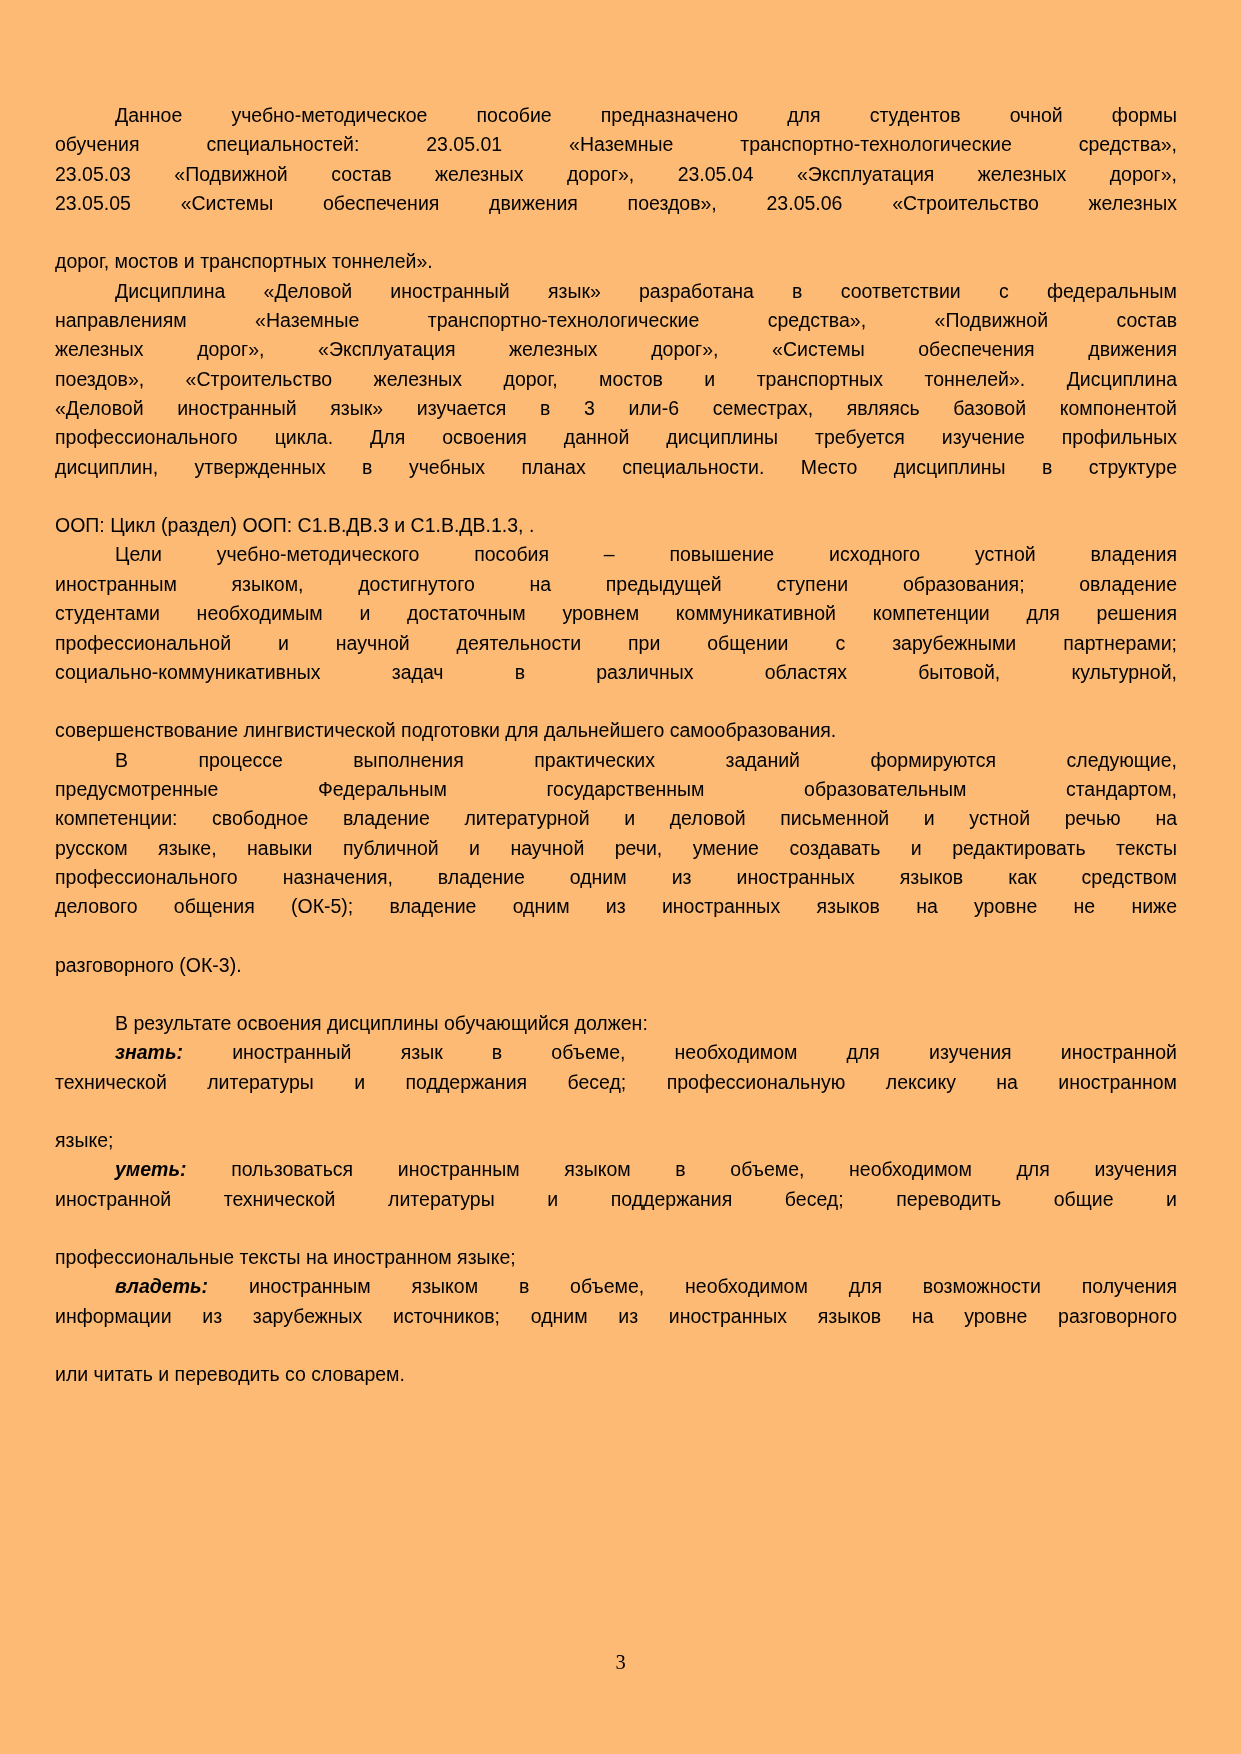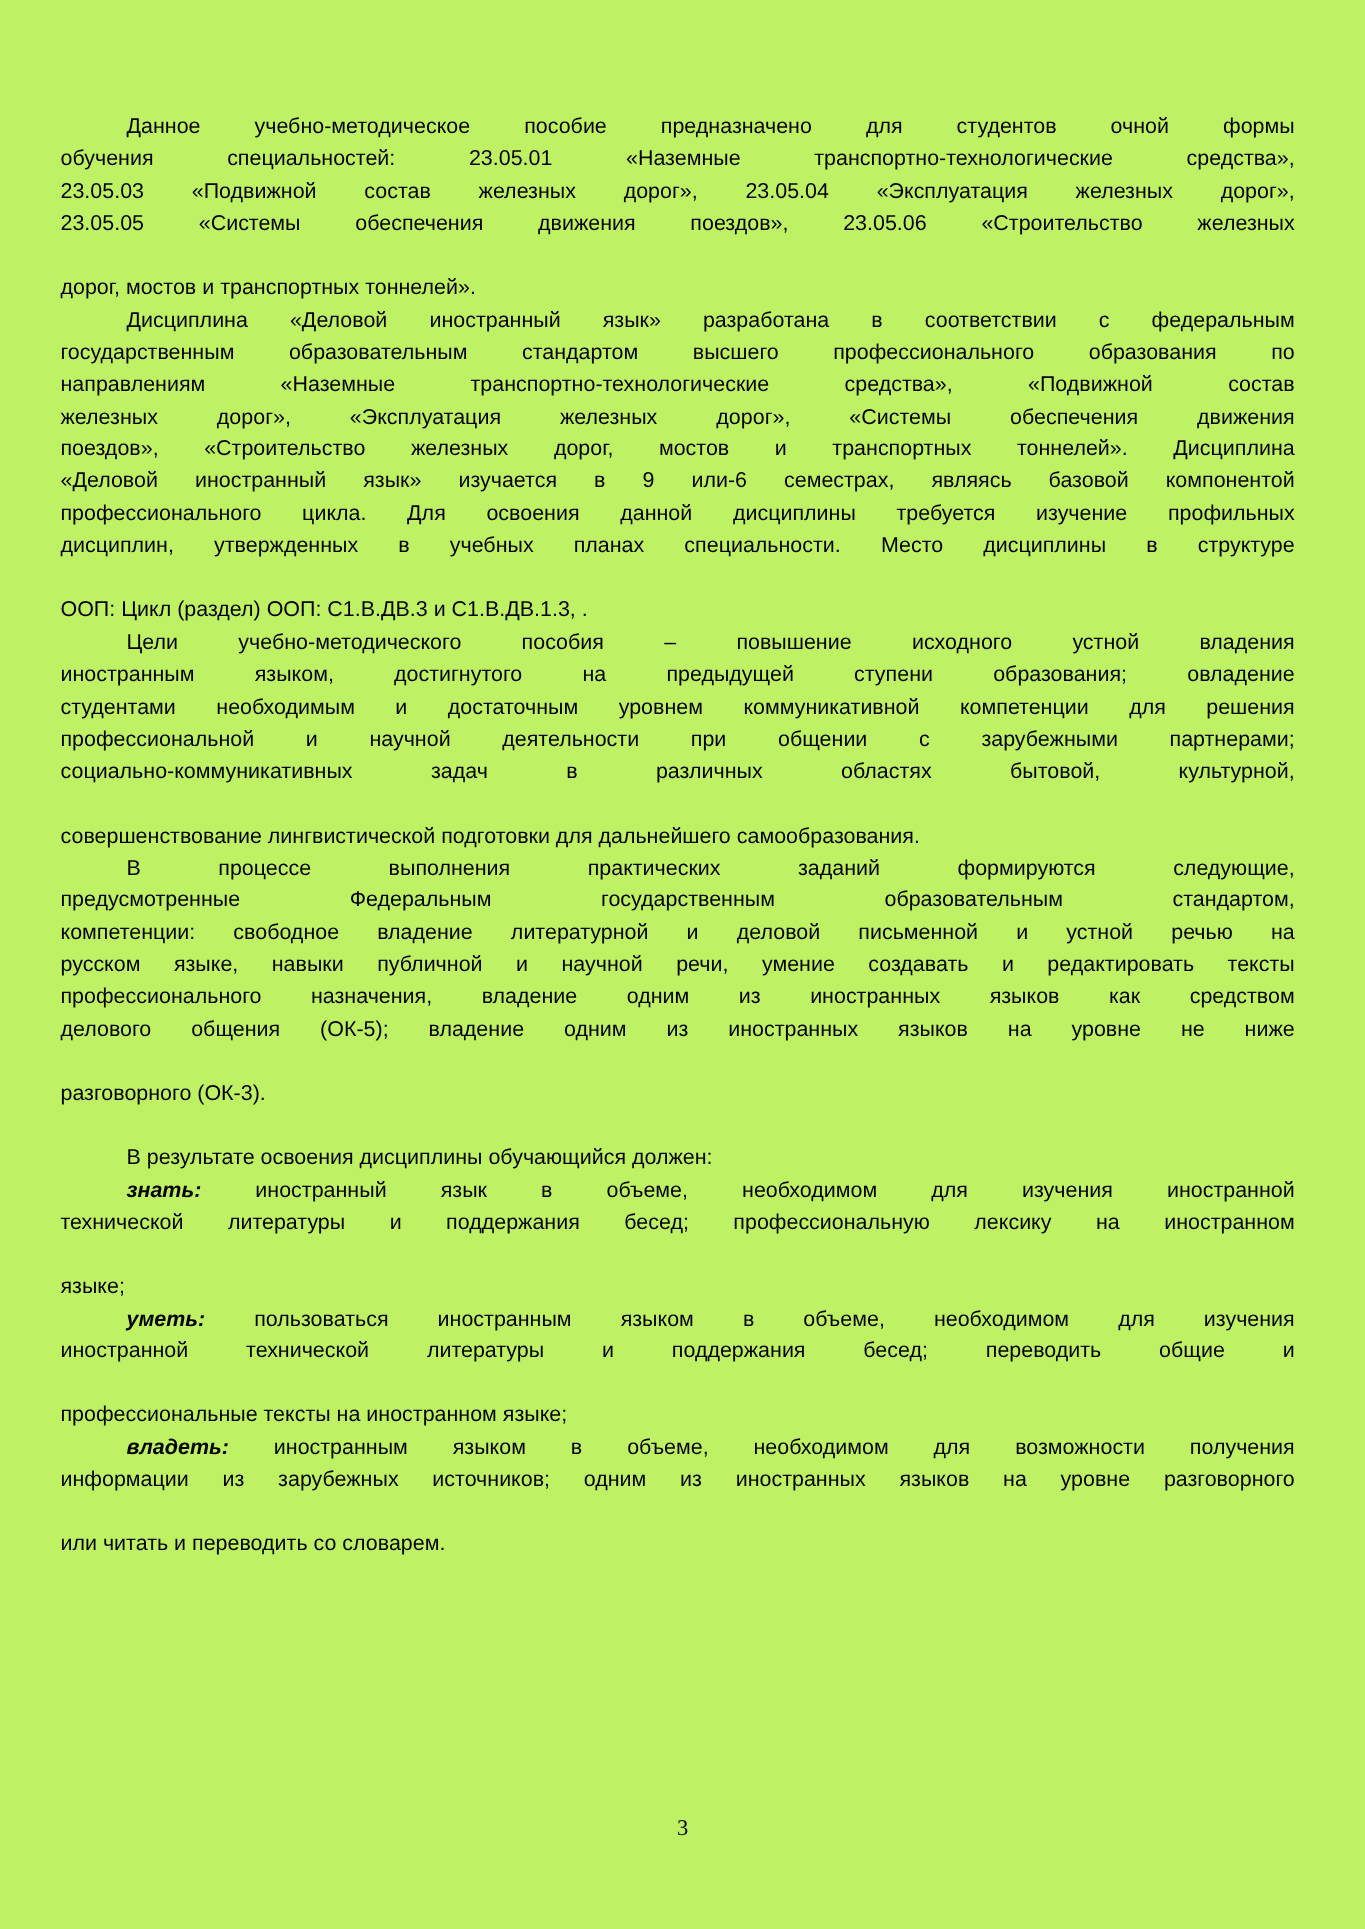--- a/index.html
+++ b/index.html
@@ -4,21 +4,21 @@
 <style>
   html, body {
     margin: 0;
     padding: 0;
     background: #ffffff;
   }
   .page {
     position: relative;
     width: 1241px;
     height: 1754px;
-    background: #bef264;
+    background: #fdba74;
     color: #000000;
     font-family: "Liberation Sans", sans-serif;
     font-size: 19.5px;
     line-height: 29.35px;
     overflow: hidden;
   }
   .content {
     position: absolute;
     left: 55px;
     top: 101px;
@@ -62,25 +62,24 @@
   <div class="content">
       <div class="para">
         <div class="line first">Данное учебно-методическое пособие предназначено для студентов очной формы</div>
         <div class="line">обучения специальностей: 23.05.01 «Наземные транспортно-технологические средства»,</div>
         <div class="line">23.05.03 «Подвижной состав железных дорог», 23.05.04 «Эксплуатация железных дорог»,</div>
         <div class="line">23.05.05 «Системы обеспечения движения поездов», 23.05.06 «Строительство железных</div>
         <div class="line last">дорог, мостов и транспортных тоннелей».</div>
       </div>
       <div class="para">
         <div class="line first">Дисциплина «Деловой иностранный язык» разработана в соответствии с федеральным</div>
-        <div class="line">государственным образовательным стандартом высшего профессионального образования по</div>
         <div class="line">направлениям «Наземные транспортно-технологические средства», «Подвижной состав</div>
         <div class="line">железных дорог», «Эксплуатация железных дорог», «Системы обеспечения движения</div>
         <div class="line">поездов», «Строительство железных дорог, мостов и транспортных тоннелей». Дисциплина</div>
-        <div class="line">«Деловой иностранный язык» изучается в 9 или-6 семестрах, являясь базовой компонентой</div>
+        <div class="line">«Деловой иностранный язык» изучается в 3 или-6 семестрах, являясь базовой компонентой</div>
         <div class="line">профессионального цикла. Для освоения данной дисциплины требуется изучение профильных</div>
         <div class="line">дисциплин, утвержденных в учебных планах специальности. Место дисциплины в структуре</div>
         <div class="line last">ООП: Цикл (раздел) ООП: С1.В.ДВ.3 и С1.В.ДВ.1.3, .</div>
       </div>
       <div class="para">
         <div class="line first">Цели учебно-методического пособия – повышение исходного устной владения</div>
         <div class="line">иностранным языком, достигнутого на предыдущей ступени образования; овладение</div>
         <div class="line">студентами необходимым и достаточным уровнем коммуникативной компетенции для решения</div>
         <div class="line">профессиональной и научной деятельности при общении с зарубежными партнерами;</div>
         <div class="line">социально-коммуникативных задач в различных областях бытовой, культурной,</div>

